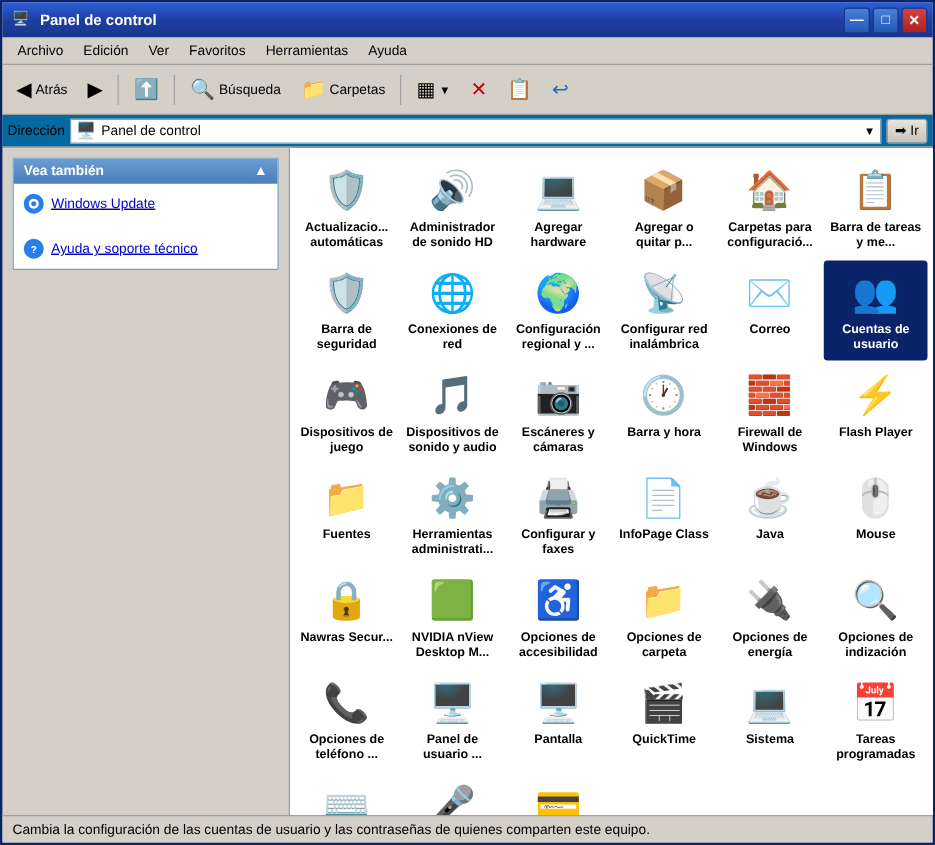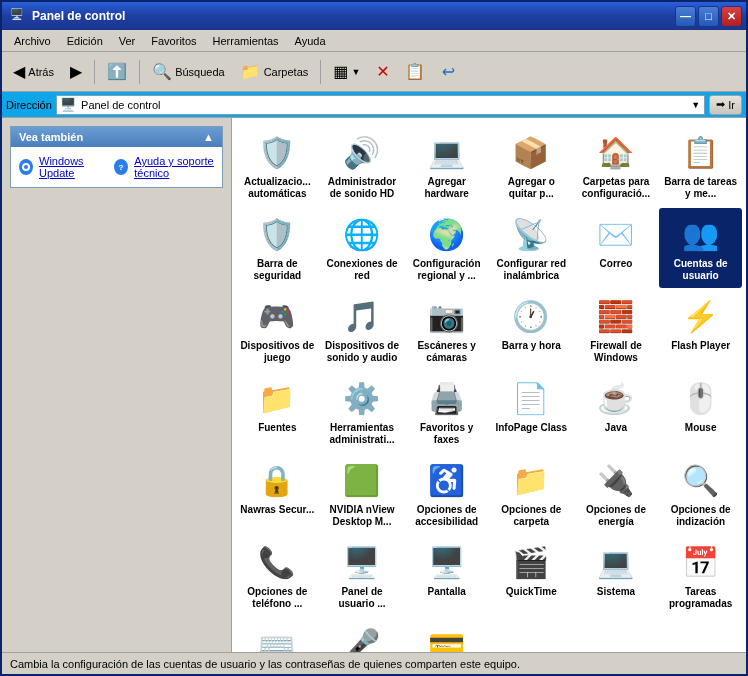--- a/index.html
+++ b/index.html
@@ -122,21 +122,21 @@
       background: #a0a0a0;
       margin: 0 3px;
     }
 
     .toolbar-icon {
       font-size: 16px;
     }
 
     
     .address-bar {
-      background: #0ea5e9;
+      background: #0369a1;
       height: 26px;
       display: flex;
       align-items: center;
       padding: 0 4px;
       border-bottom: 1px solid #a0a0a0;
       flex-shrink: 0;
       gap: 4px;
     }
 
     .address-label {
@@ -206,20 +206,21 @@
       font-size: 11px;
       padding: 4px 8px;
       display: flex;
       justify-content: space-between;
       align-items: center;
     }
 
     .sidebar-section-content {
       padding: 8px;
       display: flex;
+      flex-direction: column;
       gap: 20px;
       text-decoration: underline;
     }
 
     .sidebar-link {
       display: flex;
       align-items: center;
       gap: 6px;
       cursor: pointer;
       color: #0000cc;
@@ -500,21 +501,21 @@
           <div class="icon-item">
             <div class="icon-img" style="font-size: 30px;">📁</div>
             <div class="icon-label">Fuentes</div>
           </div>
           <div class="icon-item">
             <div class="icon-img" style="font-size: 30px;">⚙️</div>
             <div class="icon-label">Herramientas administrati...</div>
           </div>
           <div class="icon-item">
             <div class="icon-img" style="font-size: 30px;">🖨️</div>
-            <div class="icon-label">Favoritos y faxes</div>
+            <div class="icon-label">Configurar y faxes</div>
           </div>
           <div class="icon-item">
             <div class="icon-img" style="font-size: 30px;">📄</div>
             <div class="icon-label">InfoPage Class</div>
           </div>
           <div class="icon-item">
             <div class="icon-img" style="font-size: 30px;">☕</div>
             <div class="icon-label">Java</div>
           </div>
           <div class="icon-item">

